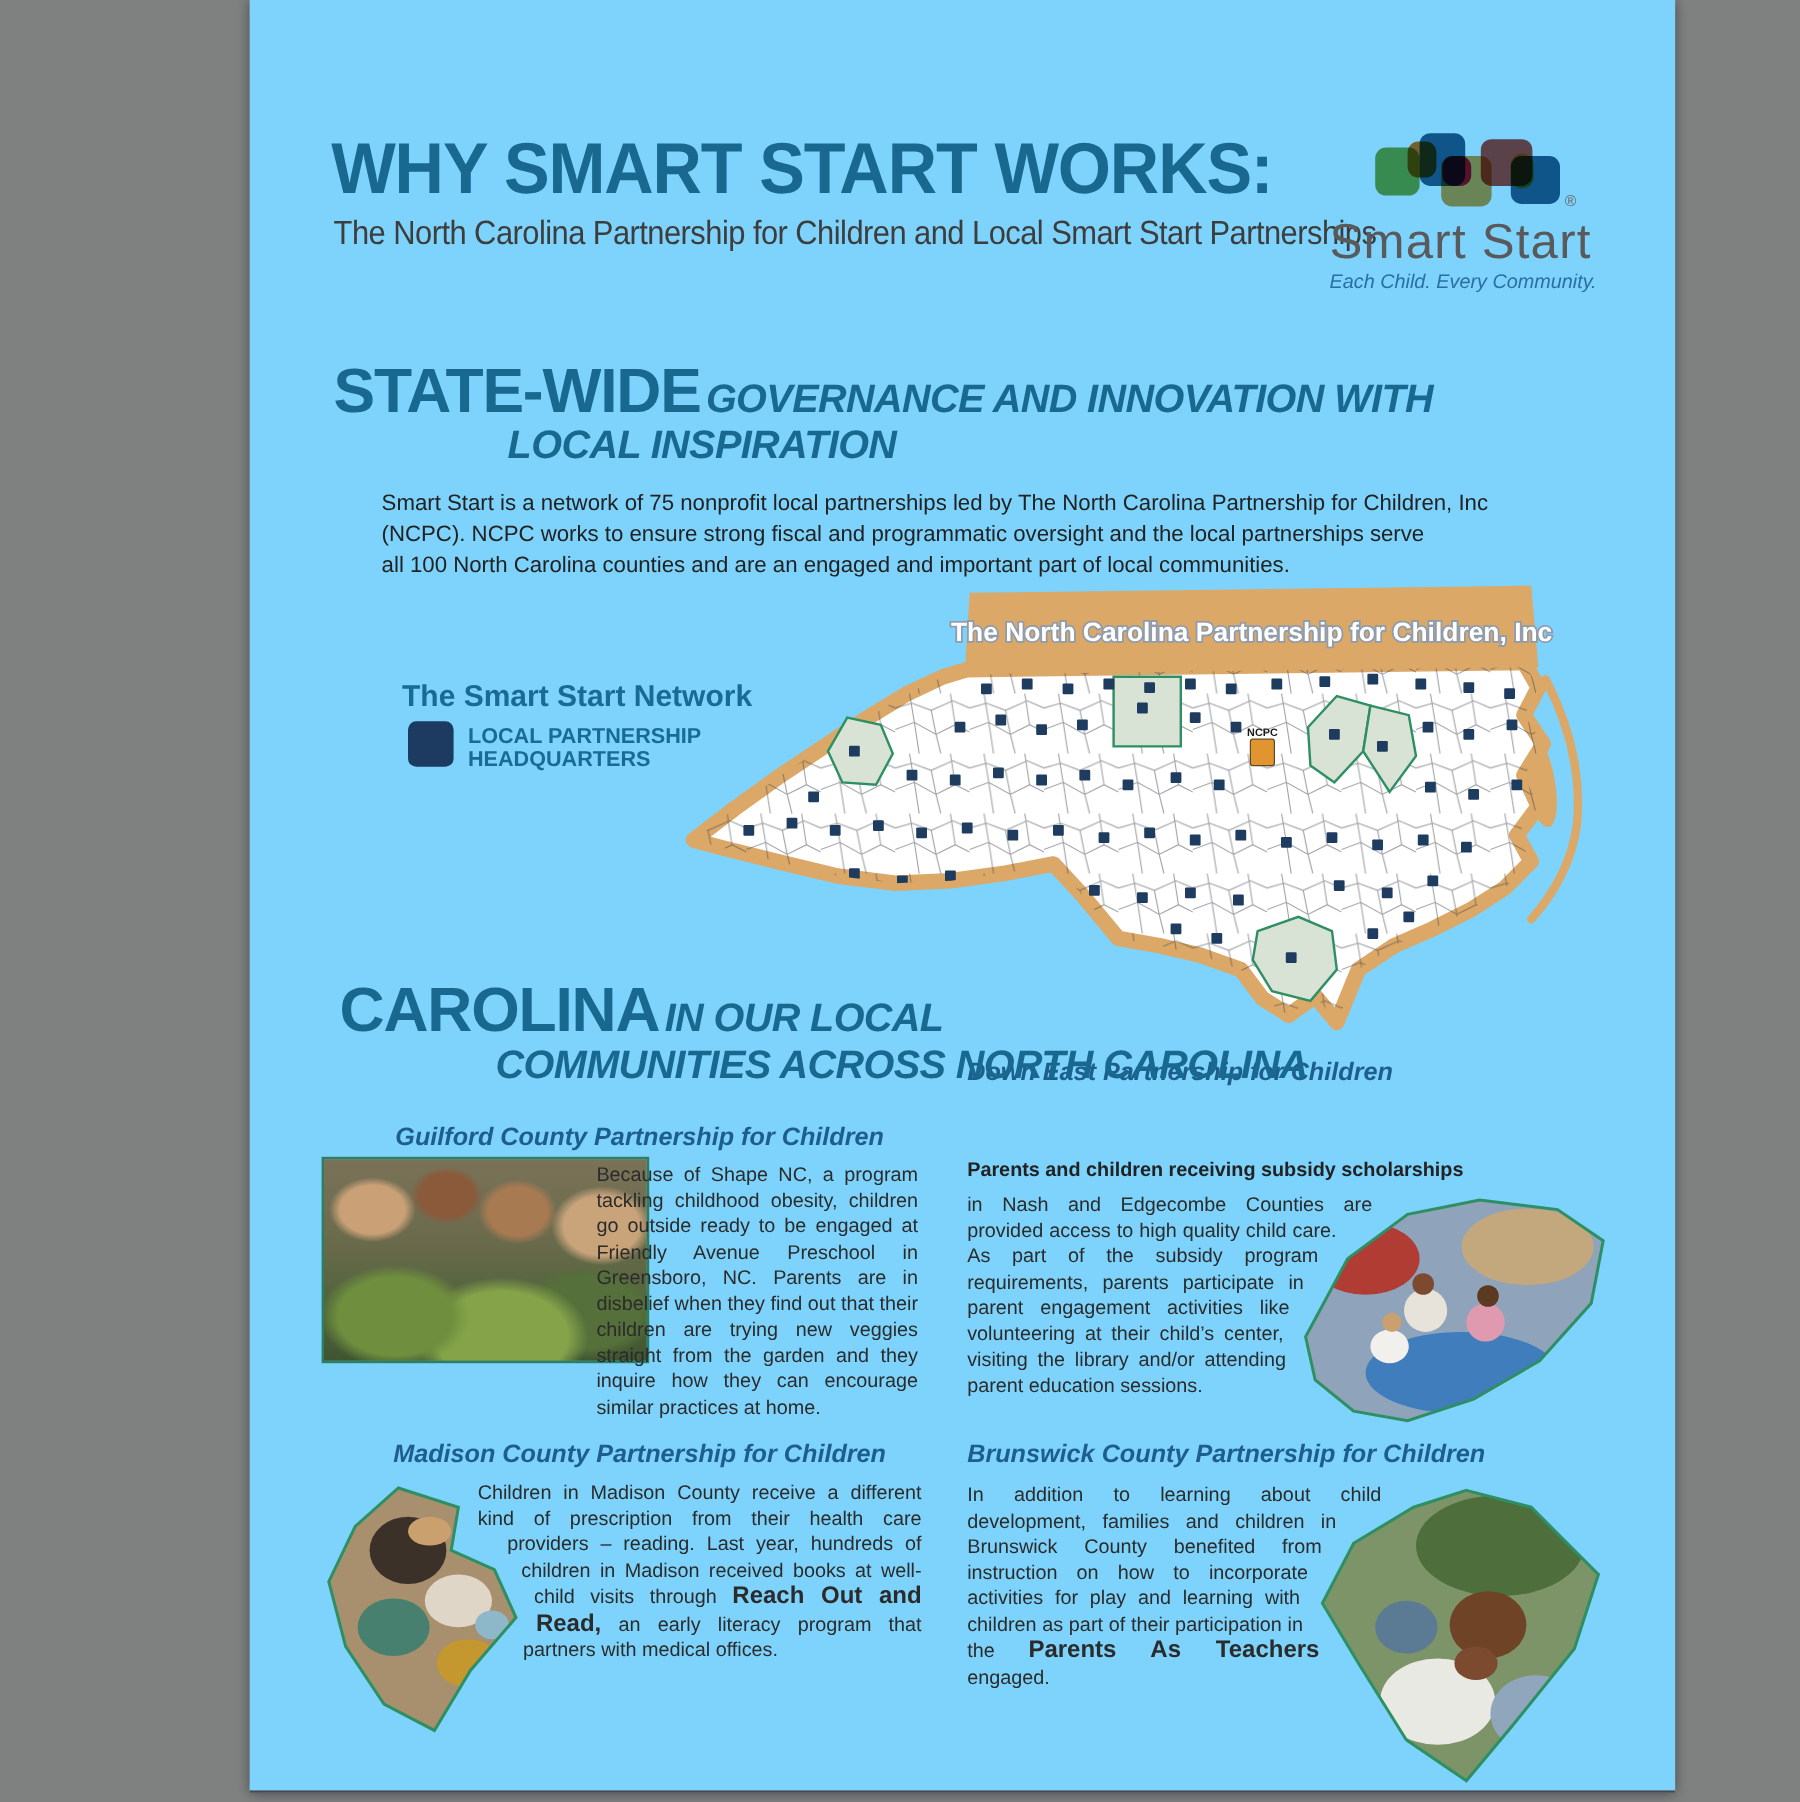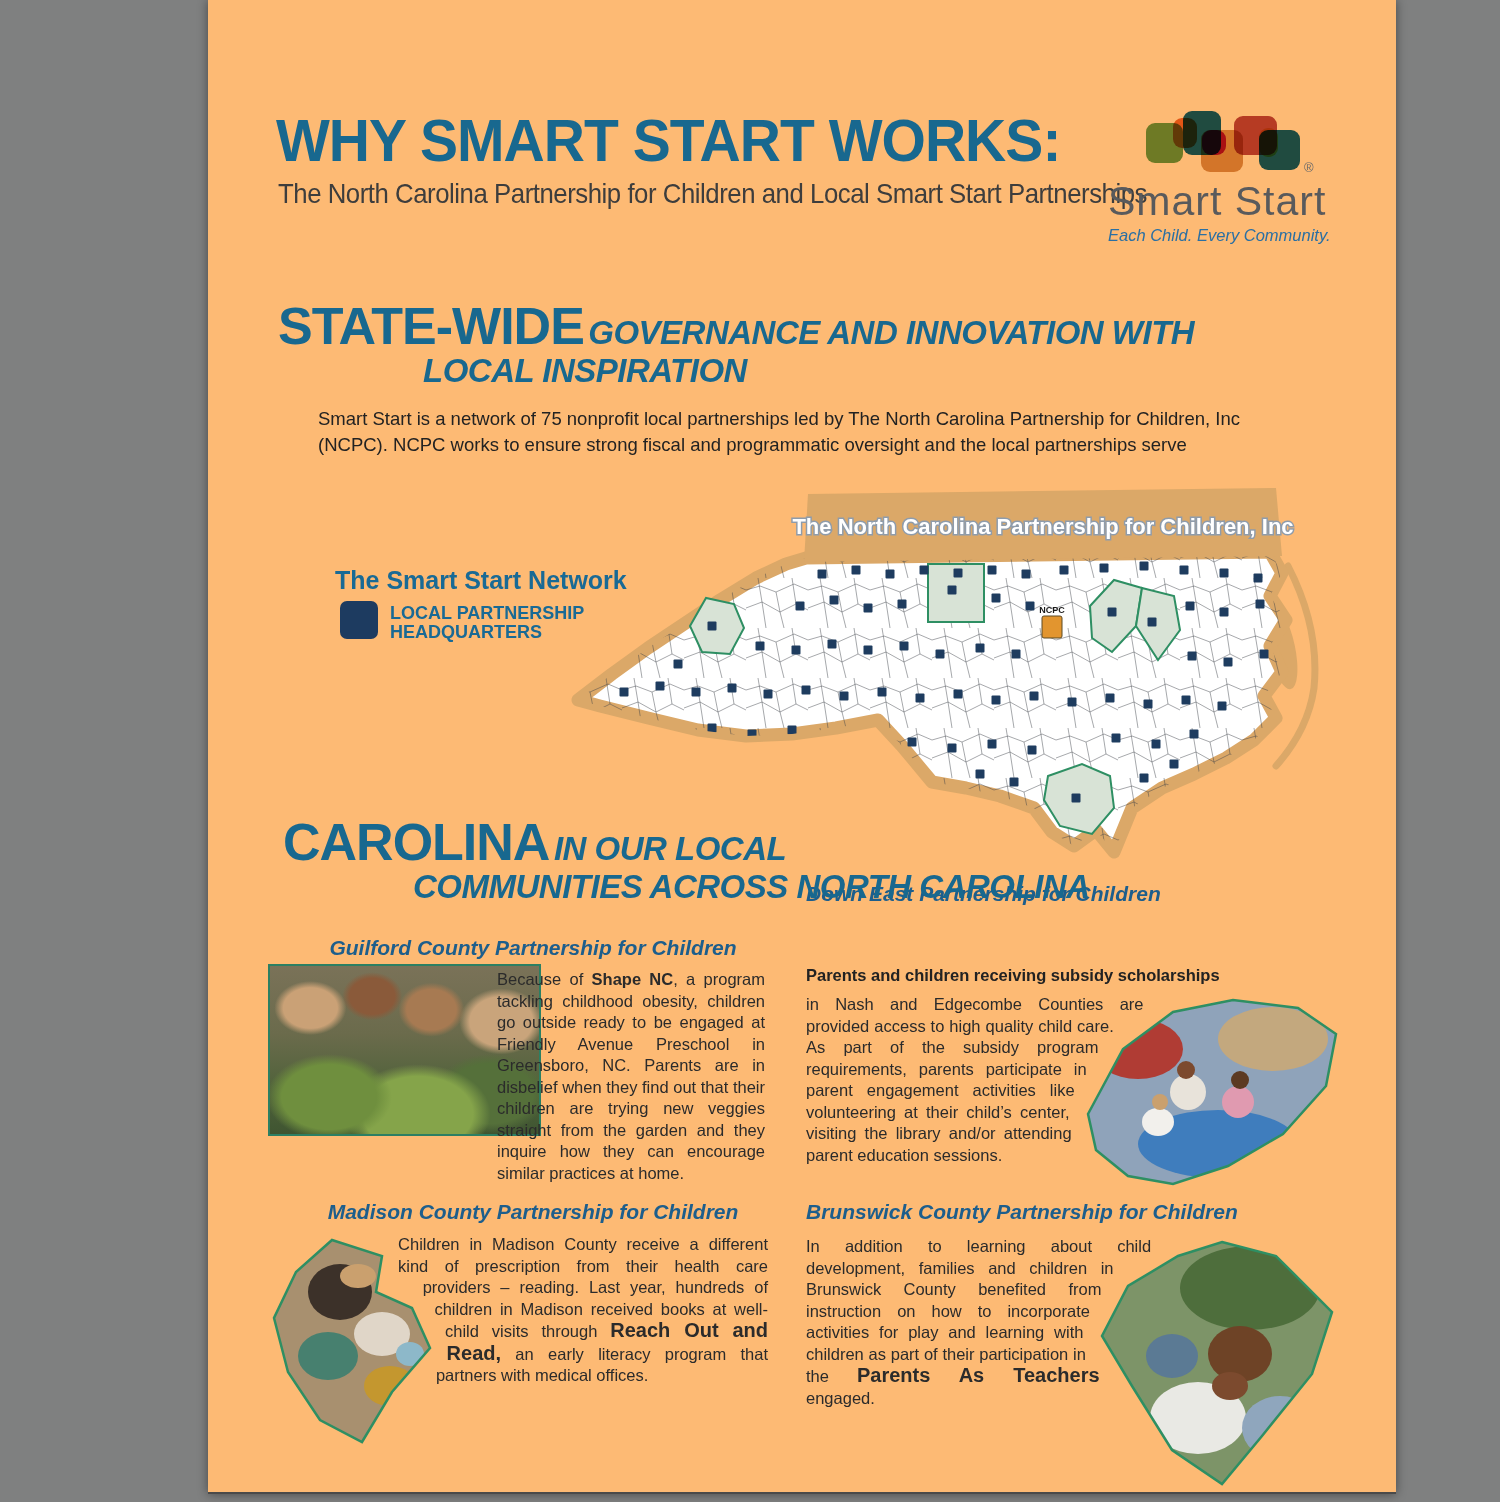--- a/index.html
+++ b/index.html
@@ -4,21 +4,21 @@
 <style>
   html,body{margin:0;padding:0;}
   body{
     width:1500px;height:1502px;
     background:#7f8080;
     font-family:"Liberation Sans", sans-serif;
     position:relative;overflow:hidden;
   }
   .page{
     position:absolute;left:208px;top:0;width:1188px;height:1492px;
-    background:#fdba74;
+    background:#7dd3fc;
     box-shadow:0 0 10px rgba(0,0,0,.45);
     border-bottom:2px solid #4a4a4a;
   }
   
   .doc-title{
     position:absolute;left:68px;top:106px;
     font-size:60px;font-weight:700;color:#18688f;letter-spacing:-1px;
     transform:scaleX(.95);transform-origin:0 50%;white-space:nowrap;
   }
   .doc-subtitle{
@@ -72,21 +72,21 @@
   .wk-heading{position:absolute;left:75px;top:812px;white-space:nowrap;z-index:3;}
   .wk-line2{position:absolute;left:205px;top:868px;white-space:nowrap;z-index:3;}
   
   .story-title{
     position:absolute;font-size:21px;font-weight:700;color:#1d5e8c;white-space:nowrap;font-style:italic;
   }
   .st-center{width:530px;text-align:center;}
   .story-body{
     font-size:16.5px;line-height:21.5px;color:#2b2b2b;text-align:justify;
   }
-  .seg-b1{font-weight:700;}
+  .seg-b1{font-weight:400;}
   .seg-b2{font-weight:700;font-size:20px;}
   .guilford-photo{
     position:absolute;left:60px;top:964px;width:269px;height:168px;
     border:2px solid #2c7f63;
     background:
       radial-gradient(60px 45px at 15% 25%, #caa176 0 45%, transparent 60%),
       radial-gradient(50px 40px at 38% 18%, #8a5a3a 0 45%, transparent 60%),
       radial-gradient(55px 45px at 60% 26%, #a77a52 0 45%, transparent 60%),
       radial-gradient(70px 55px at 86% 33%, #c9a47b 0 45%, transparent 60%),
       radial-gradient(95px 65px at 22% 78%, #6f8f3e 0 50%, transparent 66%),
@@ -141,20 +141,21 @@
     <span class="h-big">STATE-WIDE</span>
     <span class="h-italic">GOVERNANCE AND INNOVATION WITH</span>
   </div>
   <div class="sw-line2">
     <span class="h-italic">LOCAL INSPIRATION</span>
   </div>
 
   <div class="intro">
     <div>Smart Start is a network of 75 nonprofit local partnerships led by The North Carolina Partnership for Children, Inc</div>
     <div>(NCPC). NCPC works to ensure strong fiscal and programmatic oversight and the local partnerships serve</div>
+    <div>all 100 North Carolina counties and are an engaged and important part of local communities.</div>
   </div>
 
   <div class="net-title">The Smart Start Network</div>
   <div class="legend-sq"></div>
   <div class="legend-label">
     <div>LOCAL PARTNERSHIP</div>
     <div>HEADQUARTERS</div>
   </div>
 
   <div class="map-wrap">

